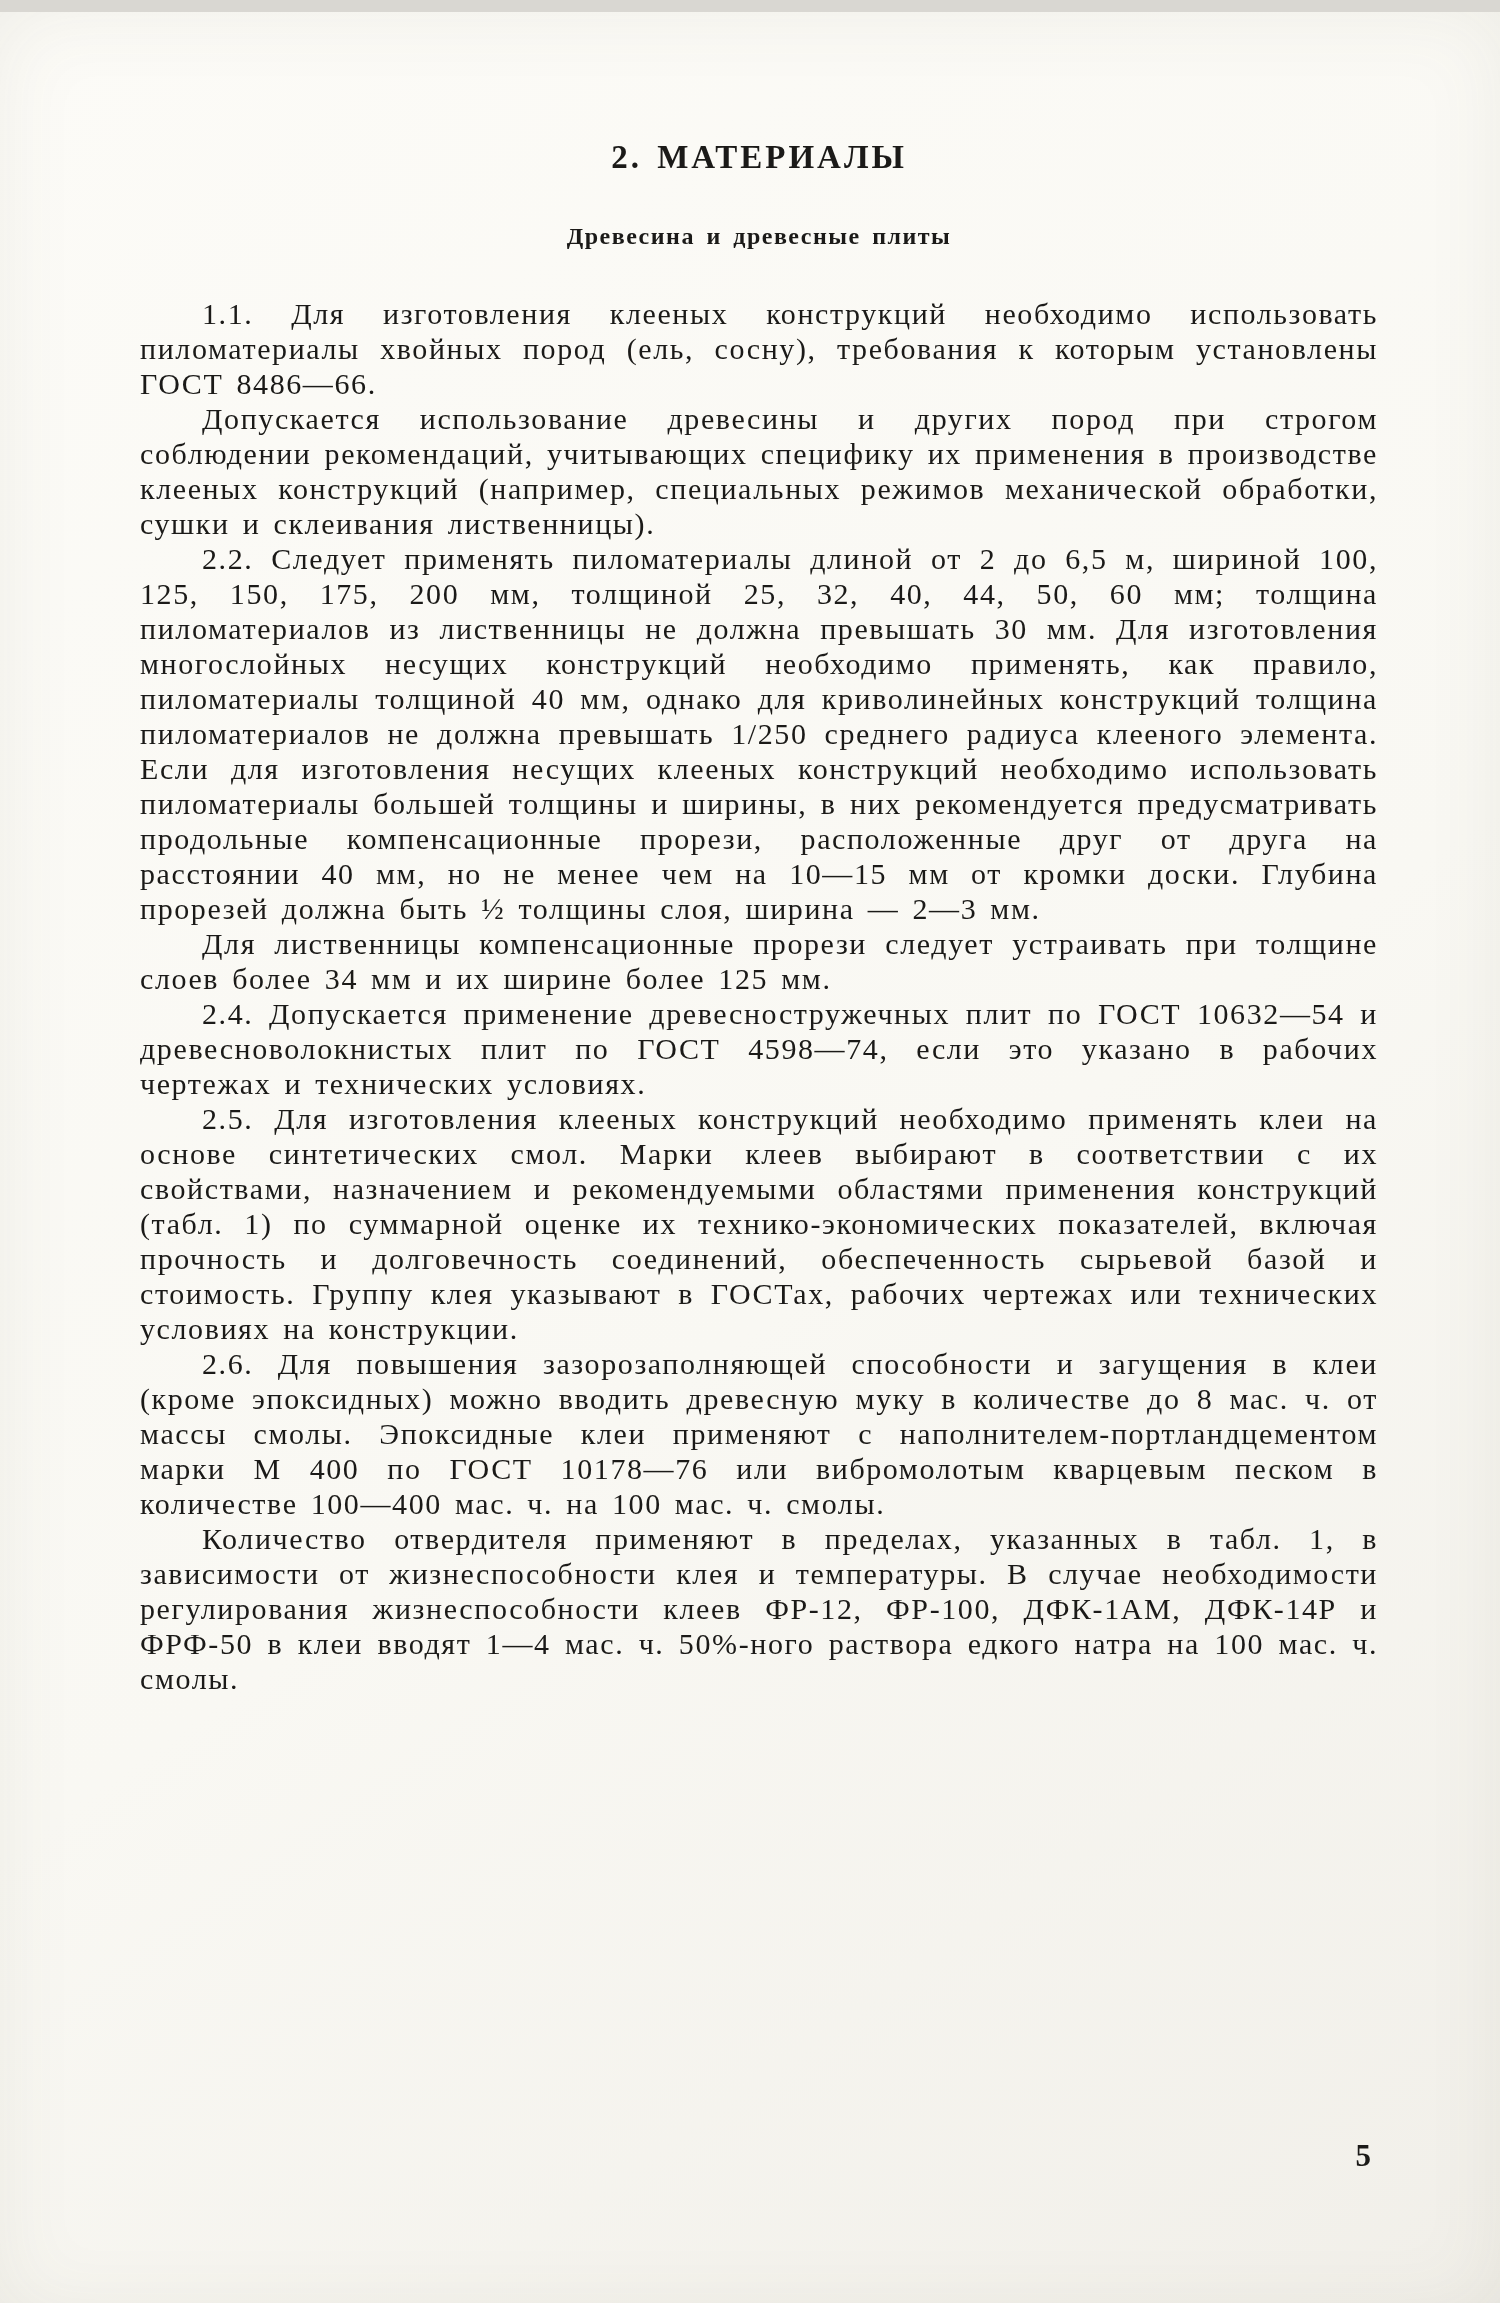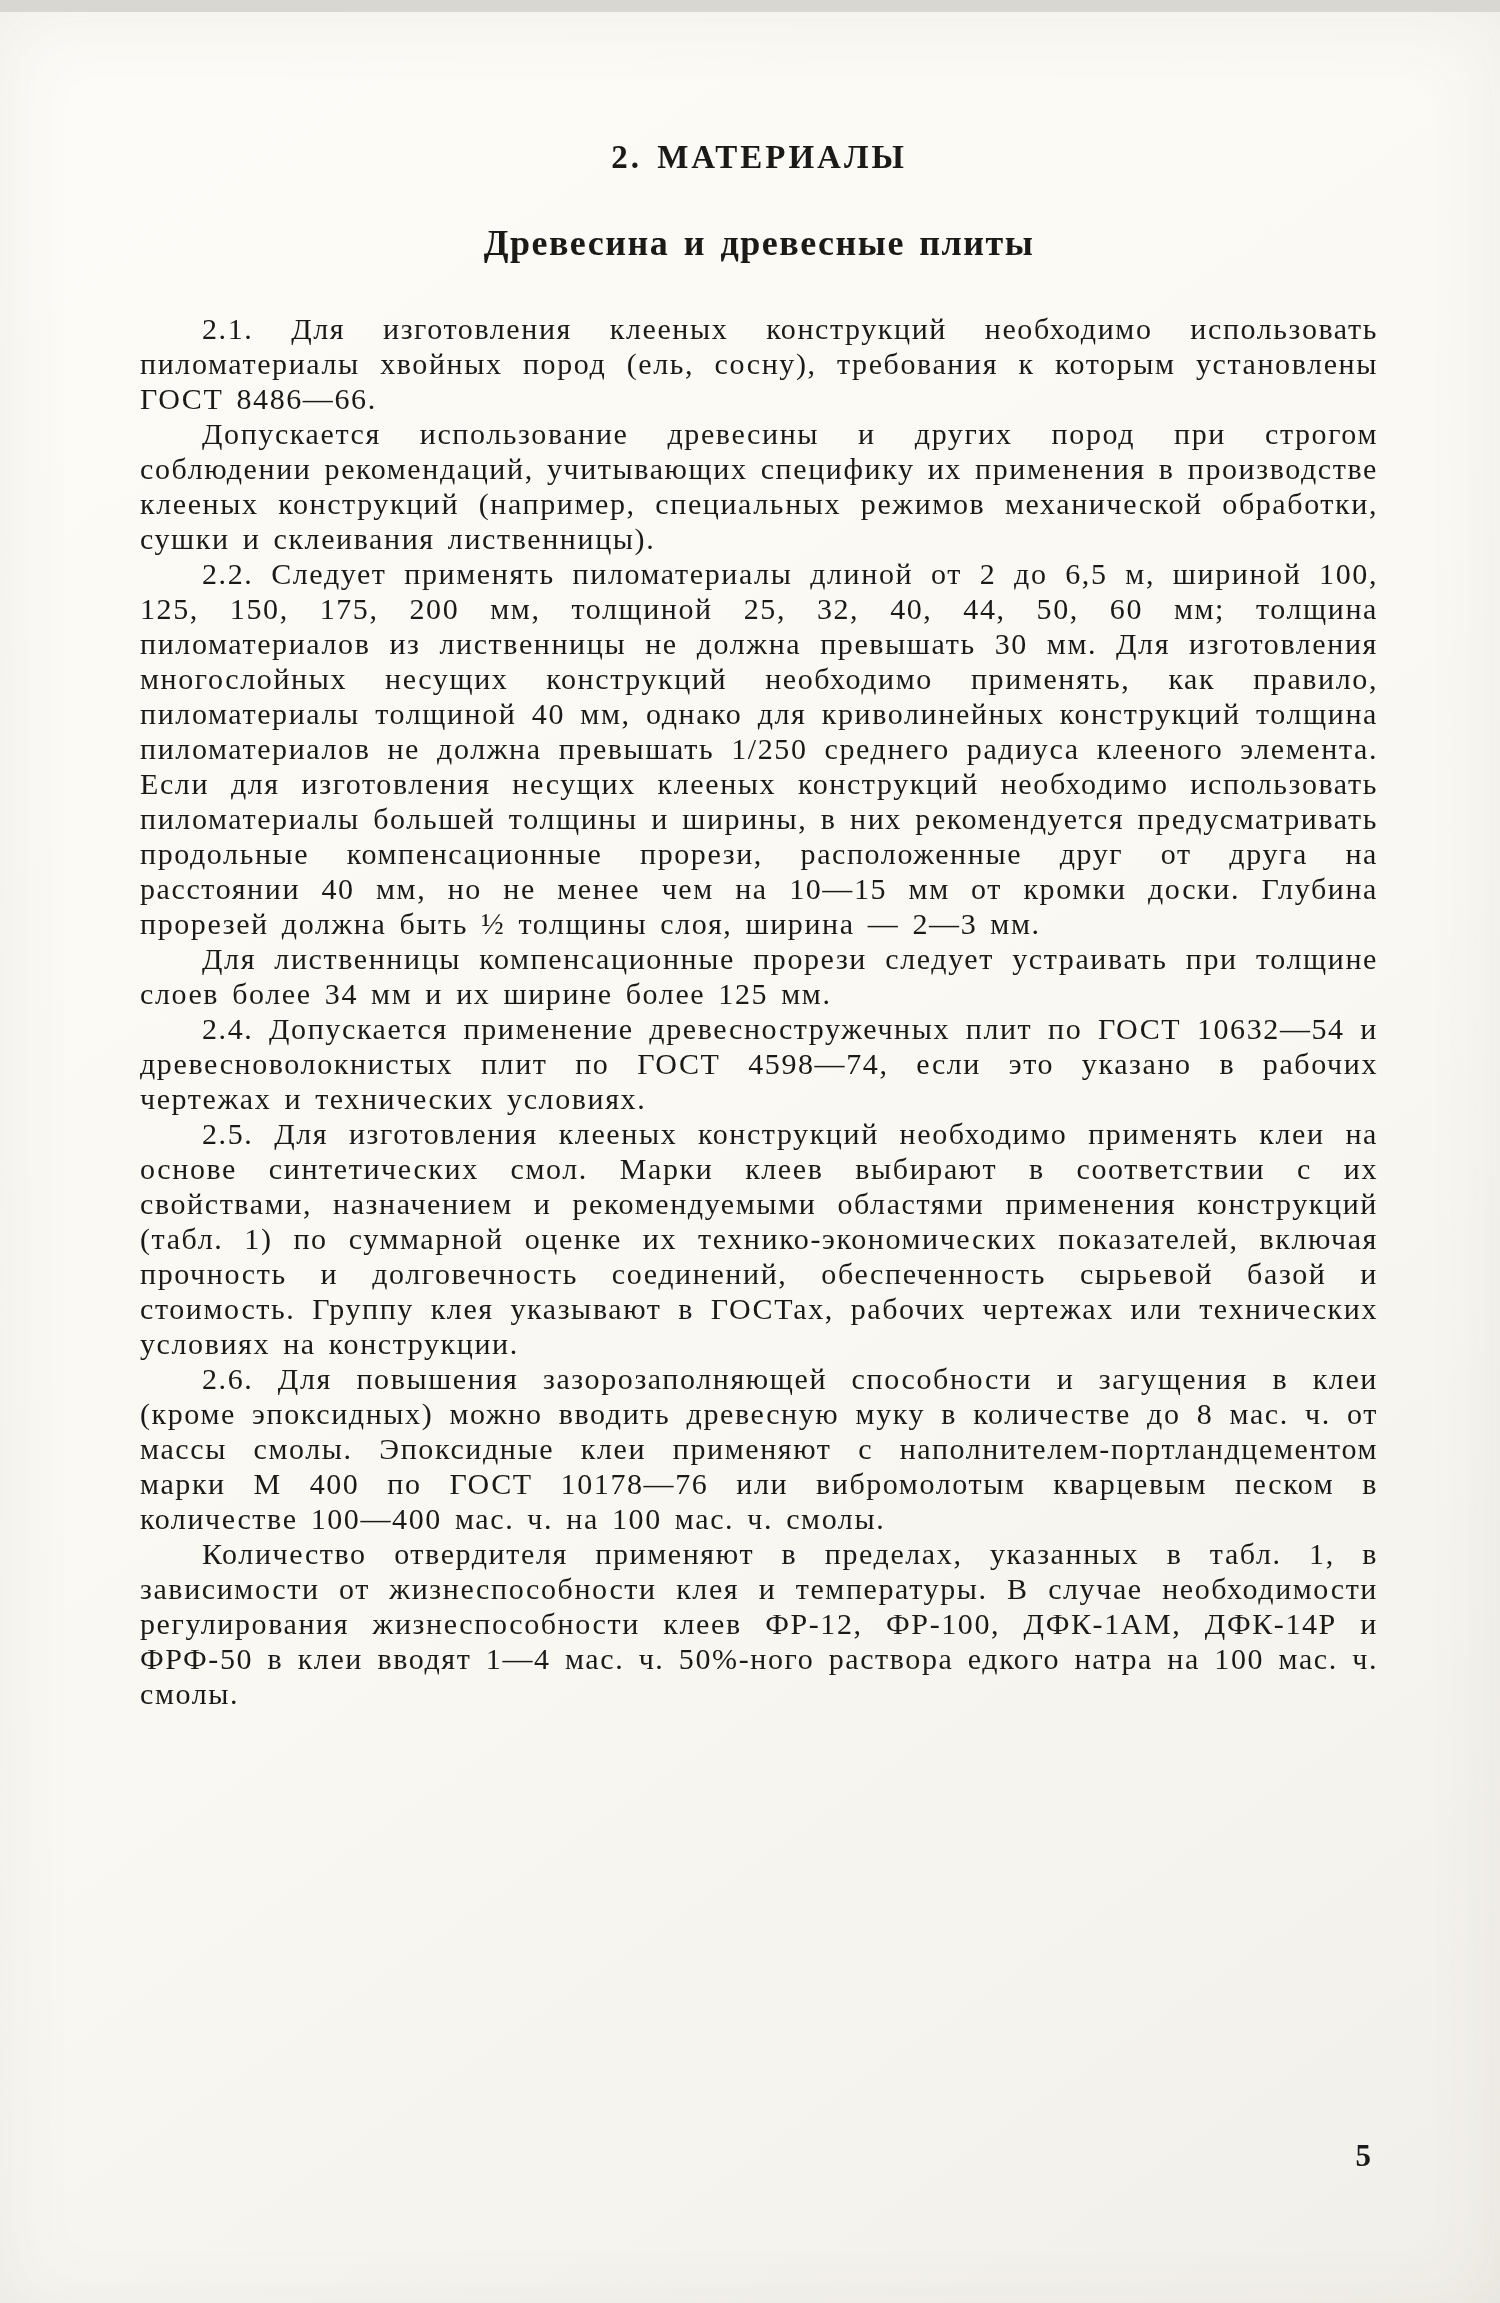--- a/index.html
+++ b/index.html
@@ -31,21 +31,21 @@
   .doc-title {
     margin: 0 0 44px 0;
     font-size: 33px;
     font-weight: bold;
     text-align: center;
     letter-spacing: 3px;
     line-height: 1.2;
   }
   .doc-heading {
     margin: 0 0 46px 0;
-    font-size: 36px;
+    font-size: 24px;
     font-weight: bold;
     text-align: center;
     letter-spacing: 1.5px;
     line-height: 1.2;
   }
   .doc-heading.spaced {
     margin-top: 54px;
   }
   .para {
     margin: 0;
@@ -64,21 +64,21 @@
 </head>
 <body>
 
 <div class="scan-page">
   <div class="page-content">
 
     <h1 class="doc-title">2. МАТЕРИАЛЫ</h1>
 
     <h2 class="doc-heading">Древесина и древесные плиты</h2>
 
-    <p class="para">2.1. Для изготовления клееных конструкций необходимо использовать пиломатериалы хвойных пород (ель, сосну), требования к которым установлены ГОСТ 8486—66.</p>
+    <p class="para">1.1. Для изготовления клееных конструкций необходимо использовать пиломатериалы хвойных пород (ель, сосну), требования к которым установлены ГОСТ 8486—66.</p>
 
     <p class="para">Допускается использование древесины и других пород при строгом соблюдении рекомендаций, учитывающих специфику их применения в производстве клееных конструкций (например, специальных режимов механической обработки, сушки и склеивания лиственницы).</p>
 
     <p class="para">2.2. Следует применять пиломатериалы длиной от 2 до 6,5 м, шириной 100, 125, 150, 175, 200 мм, толщиной 25, 32, 40, 44, 50, 60 мм; толщина пиломатериалов из лиственницы не должна превышать 30 мм. Для изготовления многослойных несущих конструкций необходимо применять, как правило, пиломатериалы толщиной 40 мм, однако для криволинейных конструкций толщина пиломатериалов не должна превышать 1/250 среднего радиуса клееного элемента. Если для изготовления несущих клееных конструкций необходимо использовать пиломатериалы большей толщины и ширины, в них рекомендуется предусматривать продольные компенсационные прорези, расположенные друг от друга на расстоянии 40 мм, но не менее чем на 10—15 мм от кромки доски. Глубина прорезей должна быть ½ толщины слоя, ширина — 2—3 мм.</p>
 
     <p class="para">Для лиственницы компенсационные прорези следует устраивать при толщине слоев более 34 мм и их ширине более 125 мм.</p>
 
 
     <p class="para">2.4. Допускается применение древесностружечных плит по ГОСТ 10632—54 и древесноволокнистых плит по ГОСТ 4598—74, если это указано в рабочих чертежах и технических условиях.</p>
 

